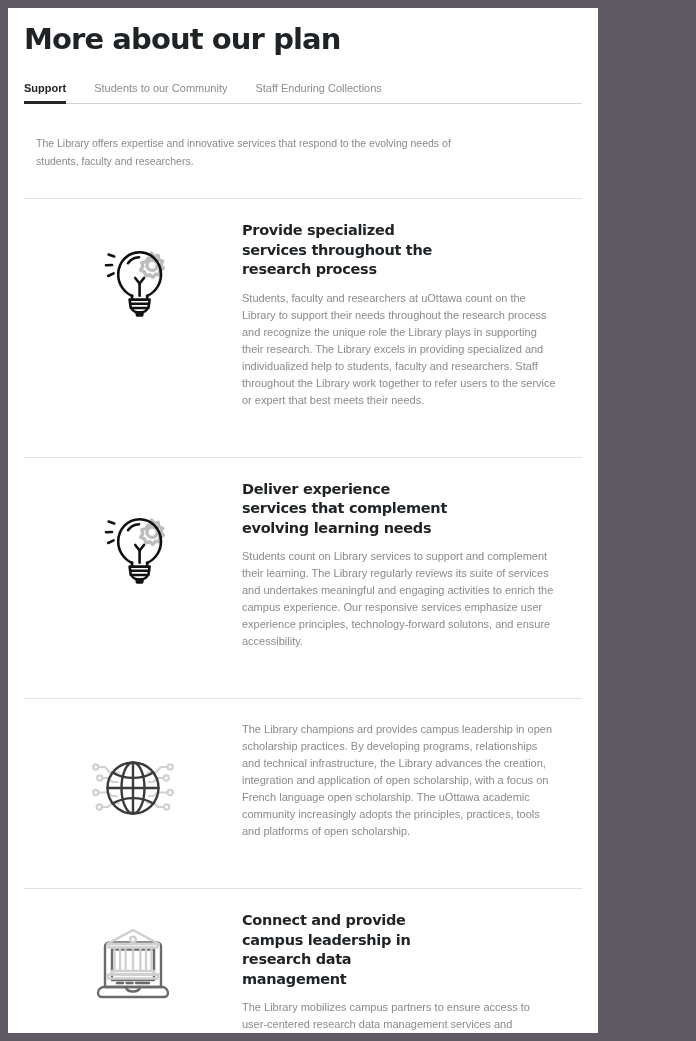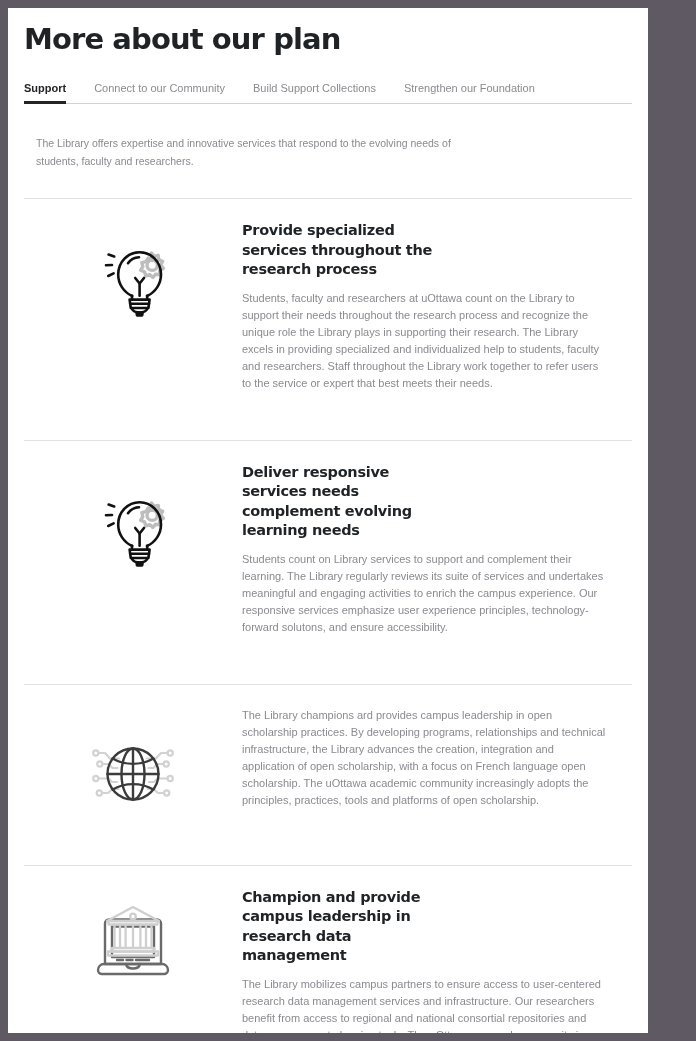--- a/index.html
+++ b/index.html
@@ -12,21 +12,21 @@
     width: 696px;
     height: 1041px;
     background: #5e5962;
     font-family: "Liberation Sans", sans-serif;
     overflow: hidden;
   }
   .page-frame {
     position: absolute;
     left: 8px;
     top: 8px;
-    width: 640px;
+    width: 590px;
     height: 1025px;
     background: #ffffff;
     overflow: hidden;
   }
 
   
   .page-title {
     margin: 0;
     padding: 14px 0 0 16px;
     font-family: "DejaVu Sans", sans-serif;
@@ -144,23 +144,22 @@
 </style>
 </head>
 <body>
 
 <div class="page-frame">
 
   <h1 class="page-title">More about our plan</h1>
 
   <div class="tabbar">
     <div class="tab active">Support</div>
-    <div class="tab">Connect to our Community</div>
-    <div class="tab">Build Support Collections</div>
-    <div class="tab">Strengthen our Foundation</div>
+    <div class="tab">Students to our Community</div>
+    <div class="tab">Staff Enduring Collections</div>
   </div>
 
   <p class="intro">The Library offers expertise and innovative services that respond to the evolving needs of students, faculty and researchers.</p>
 
   <div class="divider"></div>
   <div class="section s1">
     <div class="icon-cell">
       <div class="icon-box">
         <svg viewBox="0 0 104 84" fill="none" xmlns="http://www.w3.org/2000/svg">
           <g stroke="#bdbdbd" stroke-width="3.4" stroke-linecap="round" stroke-linejoin="round">
@@ -212,21 +211,21 @@
             <path d="M50.4 75.0 C52.0 78.4 55.0 79.6 58.6 79.6 C62.2 79.6 65.2 78.4 66.8 75.0"></path>
             <path d="M55.6 79.6 L61.6 79.6 L61.2 82.4 L56.0 82.4 Z"></path>
             <path d="M58.6 62.8 L58.6 50.5 L54.2 45.0"></path>
             <path d="M58.6 50.5 L63.0 45.0"></path>
             <path d="M47.0 30.2 C49.6 26.4 53.4 24.4 58.0 24.2"></path>
           </g>
         </svg>
       </div>
     </div>
     <div class="text-cell">
-      <h2 class="section-heading">Deliver responsive services needs complement evolving learning needs</h2>
+      <h2 class="section-heading">Deliver experience services that complement evolving learning needs</h2>
       <p class="section-body">Students count on Library services to support and complement their learning. The Library regularly reviews its suite of services and undertakes meaningful and engaging activities to enrich the campus experience. Our responsive services emphasize user experience principles, technology-forward solutons, and ensure accessibility.</p>
     </div>
   </div>
 
   <div class="divider"></div>
   <div class="section s3">
     <div class="icon-cell">
       <div class="icon-box">
         <svg viewBox="0 0 104 84" fill="none" xmlns="http://www.w3.org/2000/svg">
           <g stroke="#d2d2d2" stroke-width="2.2" stroke-linecap="round" stroke-linejoin="round">
@@ -290,18 +289,18 @@
           </g>
           <g stroke="#6a6a6a" stroke-width="2.4" stroke-linecap="round">
             <path d="M36.0 60.0 L42.0 60.0"></path>
             <path d="M45.5 60.0 L51.5 60.0"></path>
             <path d="M55.0 60.0 L68.0 60.0"></path>
           </g>
         </svg>
       </div>
     </div>
     <div class="text-cell">
-      <h2 class="section-heading">Champion and provide campus leadership in research data management</h2>
+      <h2 class="section-heading">Connect and provide campus leadership in research data management</h2>
       <p class="section-body">The Library mobilizes campus partners to ensure access to user-centered research data management services and infrastructure. Our researchers benefit from access to regional and national consortial repositories and data management planning tools. The uOttawa research community is aware of best practices, principles, and policies concerning research data management. The Library participates in campus decision-making bodies that strategically align support for research data management with university-wide digital innovation initiatives.</p>
     </div>
   </div>
 
 </div>
 
 </body></html>

